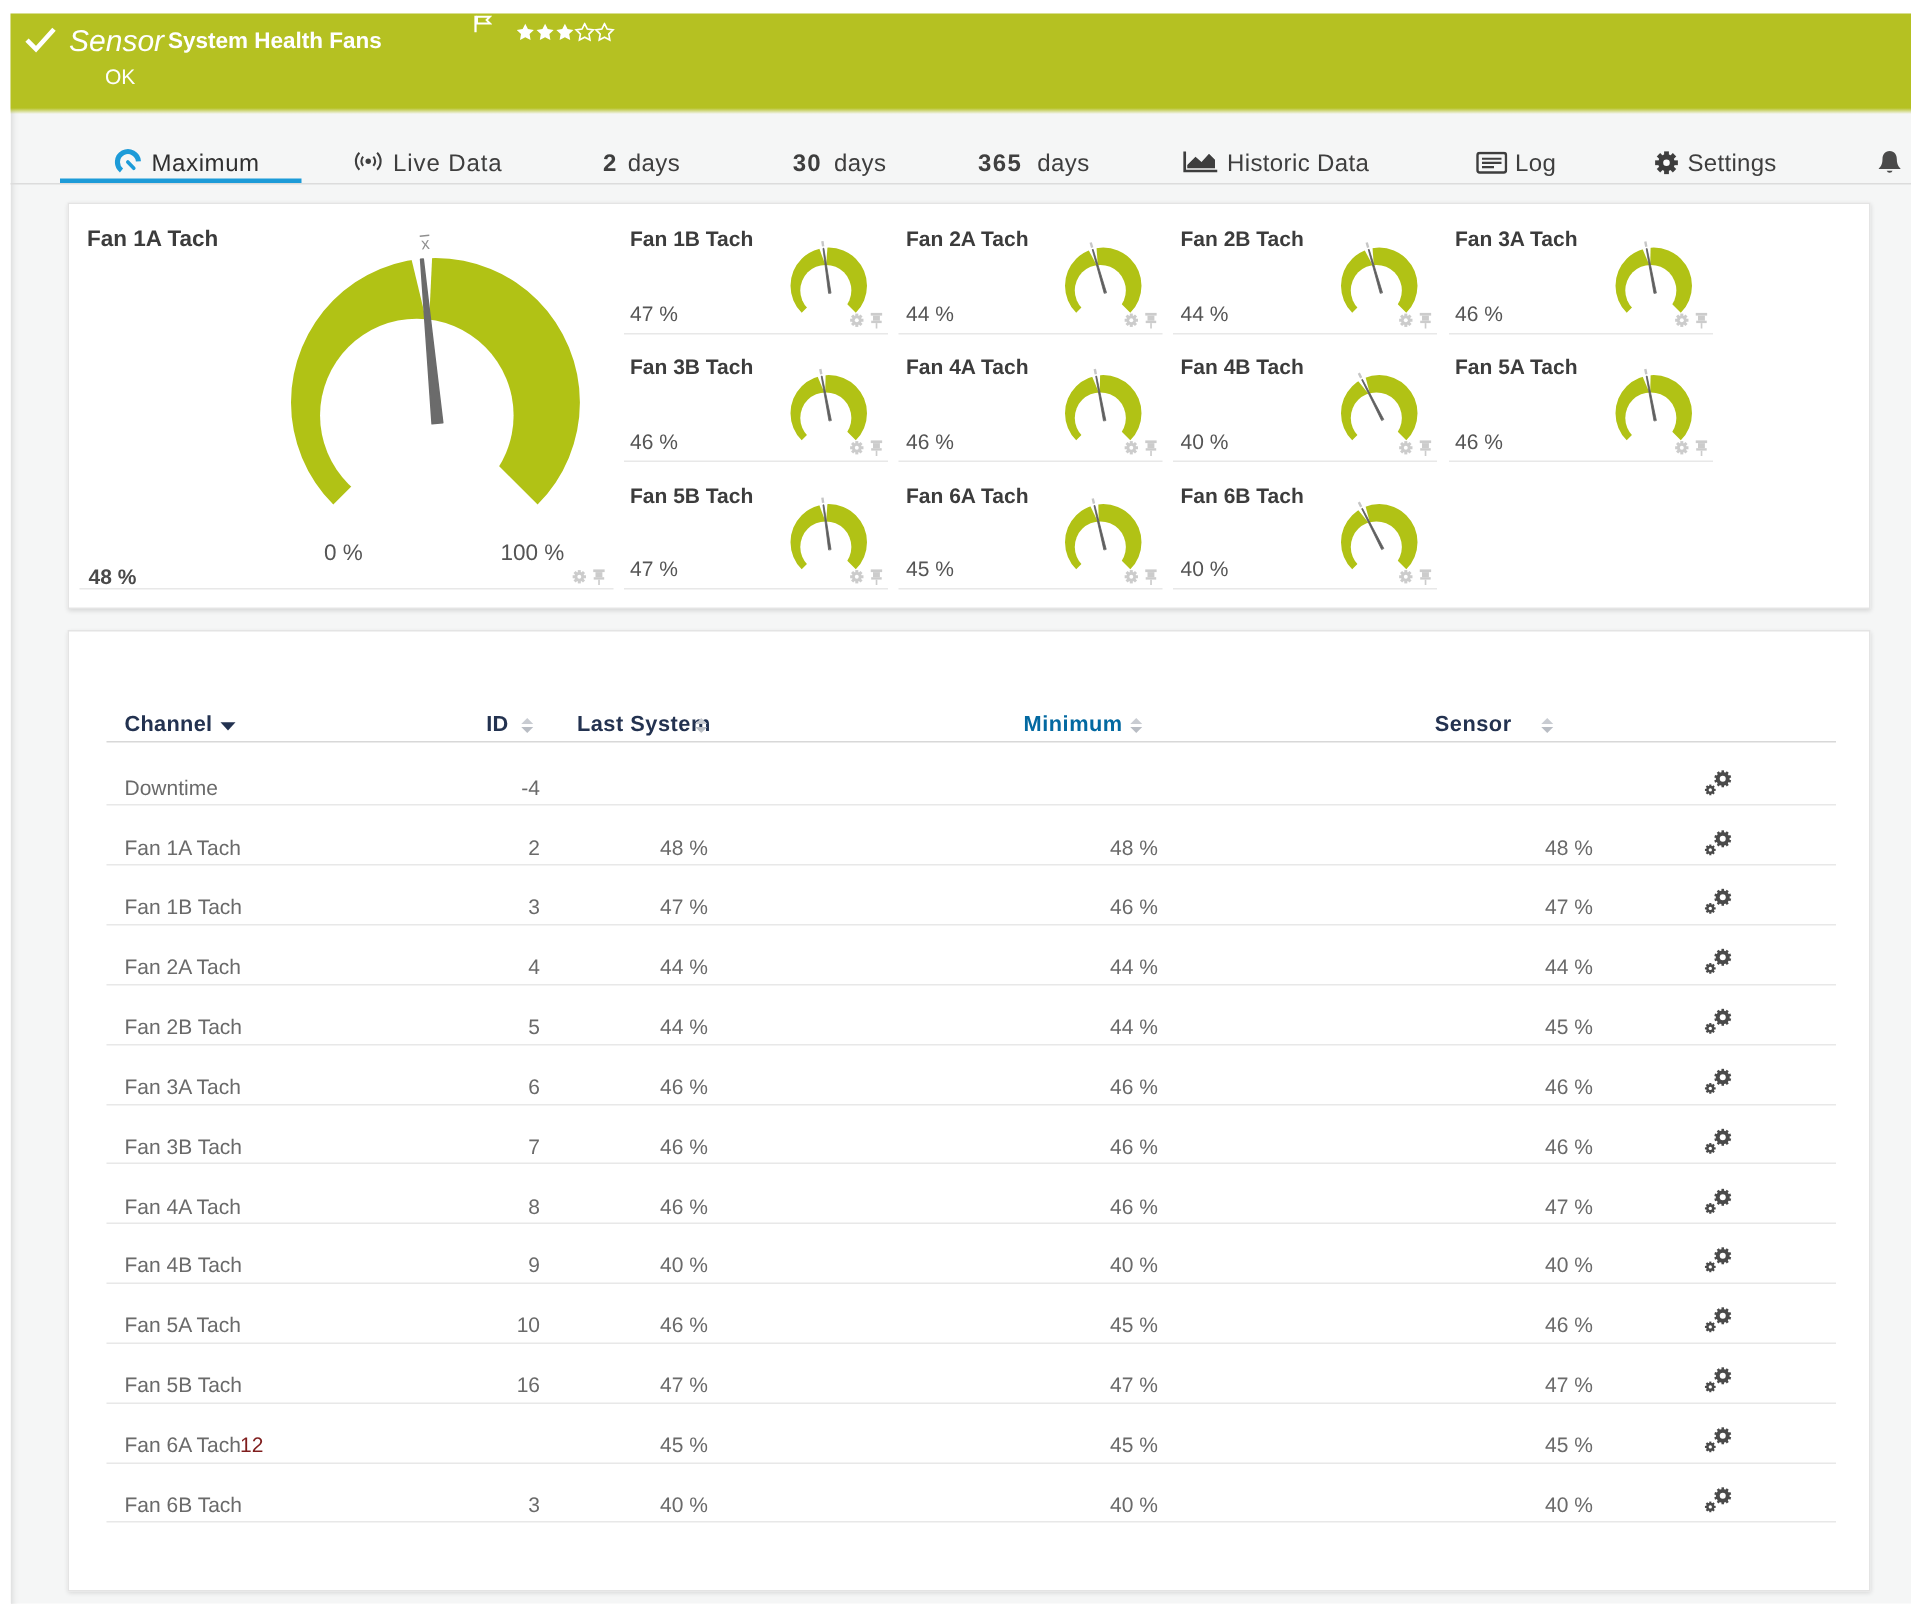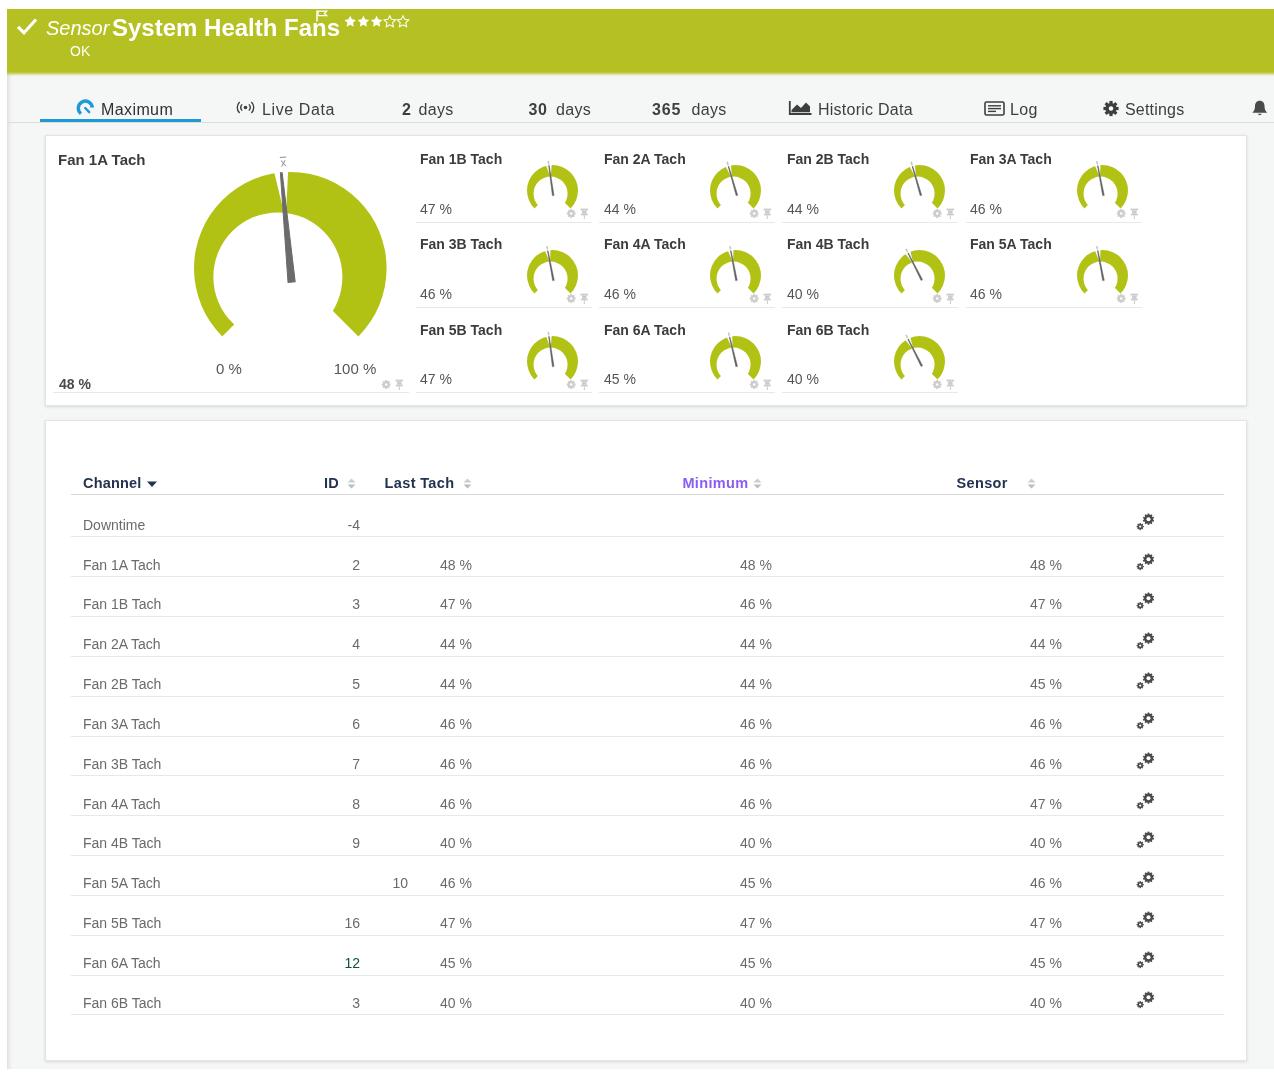--- a/index.html
+++ b/index.html
@@ -4,21 +4,21 @@
 body{width:1274px;height:1075px;position:relative;overflow:hidden;}
 .abs{position:absolute;}
 </style></head><body>
 <div class="abs" style="left:7px;top:9px;width:1267px;height:1060px;background:#f5f6f6;box-shadow:inset 6px 0 6px -6px rgba(0,0,0,0.18);"></div>
 <div class="abs" style="left:7px;top:9px;width:1267px;height:63px;background:#b5c122;"></div>
 <div class="abs" style="left:7px;top:72px;width:1267px;height:4px;background:linear-gradient(to bottom,#b5c122,rgba(255,255,255,0));"></div>
 <svg class="abs" style="left:16px;top:17px" width="22" height="19" viewBox="0 0 22 19">
     <path d="M2 9.8 L8 15.8 L20 2.5" fill="none" stroke="#fff" stroke-width="3.1" stroke-linecap="butt"></path>
   </svg>
 <div class="abs" style="left:46px;top:18px;font-size:20px;font-style:italic;color:#fff;line-height:20px;">Sensor</div>
-<div class="abs" style="left:112px;top:17px;font-size:24px;font-weight:bold;color:#fff;line-height:21px;">System Health Fans</div>
+<div class="abs" style="left:112px;top:17px;font-size:15px;font-weight:bold;color:#fff;line-height:21px;">System Health Fans</div>
 <svg class="abs" style="left:316px;top:10px" width="12" height="12" viewBox="0 0 12 12">
     <path d="M1 0.5 L1 11.5" stroke="#fff" stroke-width="1.5"></path>
     <path d="M2 1.2 L10.6 1.2 L8.4 3.4 L10.6 5.6 L2 5.6 Z" fill="none" stroke="#fff" stroke-width="1.3"></path>
   </svg>
 <svg class="abs" style="left:344px;top:14.5px" width="72" height="15" viewBox="0 0 72 15">
     <polygon points="6.20,0.80 4.44,4.37 0.49,4.95 3.35,7.73 2.67,11.65 6.20,9.80 9.73,11.65 9.05,7.73 11.91,4.95 7.96,4.37" fill="#fff"></polygon>
     <polygon points="19.40,0.80 17.64,4.37 13.69,4.95 16.55,7.73 15.87,11.65 19.40,9.80 22.93,11.65 22.25,7.73 25.11,4.95 21.16,4.37" fill="#fff"></polygon>
     <polygon points="32.60,0.80 30.84,4.37 26.89,4.95 29.75,7.73 29.07,11.65 32.60,9.80 36.13,11.65 35.45,7.73 38.31,4.95 34.36,4.37" fill="#fff"></polygon>
     <polygon points="45.80,0.80 44.04,4.37 40.09,4.95 42.95,7.73 42.27,11.65 45.80,9.80 49.33,11.65 48.65,7.73 51.51,4.95 47.56,4.37" fill="none" stroke="#fff" stroke-width="1.1"></polygon>
     <polygon points="59.00,0.80 57.24,4.37 53.29,4.95 56.15,7.73 55.47,11.65 59.00,9.80 62.53,11.65 61.85,7.73 64.71,4.95 60.76,4.37" fill="none" stroke="#fff" stroke-width="1.1"></polygon>
@@ -469,26 +469,26 @@
 <div class="abs" style="left:45px;top:420px;width:1202px;height:641px;background:#fff;border:1px solid #e4e4e4;box-shadow:0 1px 3px rgba(0,0,0,0.12);box-sizing:border-box;"></div>
 <div class="abs" style="left:83px;top:476px;font-size:14.5px;font-weight:bold;color:#233250;letter-spacing:0.2px;line-height:14px;">Channel</div>
 <svg class="abs" style="left:146px;top:480px" width="12" height="8" viewBox="0 0 12 8">
     <path d="M1 1.5 L11 1.5 L6 7 Z" fill="#233250"></path>
   </svg>
 <div class="abs" style="left:139px;top:476px;width:200px;text-align:right;font-size:14.5px;font-weight:bold;color:#233250;letter-spacing:0.2px;line-height:14px;">ID</div>
 <svg style="position:absolute;left:346px;top:477.5px" width="11" height="12" viewBox="0 0 11 12">
     <path d="M1.5 4.6 L5.5 0.6 L9.5 4.6 Z" fill="#c9ccd2"></path>
     <path d="M1.5 6.6 L5.5 10.6 L9.5 6.6 Z" fill="#b9bdc4"></path>
   </svg>
-<div class="abs" style="left:384.6px;top:476px;font-size:14.5px;font-weight:bold;color:#233250;letter-spacing:0.35px;line-height:14px;">Last Tach</div>
+<div class="abs" style="left:384.6px;top:476px;font-size:14.5px;font-weight:bold;color:#233250;letter-spacing:0.35px;line-height:14px;">Last System</div>
 <svg style="position:absolute;left:462px;top:477.5px" width="11" height="12" viewBox="0 0 11 12">
     <path d="M1.5 4.6 L5.5 0.6 L9.5 4.6 Z" fill="#c9ccd2"></path>
     <path d="M1.5 6.6 L5.5 10.6 L9.5 6.6 Z" fill="#b9bdc4"></path>
   </svg>
-<div class="abs" style="left:682.4px;top:476px;font-size:14.5px;font-weight:bold;color:#8b5cf6;letter-spacing:0.35px;line-height:14px;">Minimum</div>
+<div class="abs" style="left:682.4px;top:476px;font-size:14.5px;font-weight:bold;color:#0369a1;letter-spacing:0.35px;line-height:14px;">Minimum</div>
 <svg style="position:absolute;left:752px;top:477.5px" width="11" height="12" viewBox="0 0 11 12">
     <path d="M1.5 4.6 L5.5 0.6 L9.5 4.6 Z" fill="#c9ccd2"></path>
     <path d="M1.5 6.6 L5.5 10.6 L9.5 6.6 Z" fill="#b9bdc4"></path>
   </svg>
 <div class="abs" style="left:956.5px;top:476px;font-size:14.5px;font-weight:bold;color:#233250;letter-spacing:0.35px;line-height:14px;">Sensor</div>
 <svg style="position:absolute;left:1026px;top:477.5px" width="11" height="12" viewBox="0 0 11 12">
     <path d="M1.5 4.6 L5.5 0.6 L9.5 4.6 Z" fill="#c9ccd2"></path>
     <path d="M1.5 6.6 L5.5 10.6 L9.5 6.6 Z" fill="#b9bdc4"></path>
   </svg>
 <div class="abs" style="left:71px;top:494px;width:1153px;height:1px;background:#d8d8d8;"></div>
@@ -789,21 +789,21 @@
       <rect x="-0.70" y="-3.57" width="1.40" height="1.40" fill="#4a4a4a" transform="rotate(135.0)"></rect>
       <rect x="-0.70" y="-3.57" width="1.40" height="1.40" fill="#4a4a4a" transform="rotate(180.0)"></rect>
       <rect x="-0.70" y="-3.57" width="1.40" height="1.40" fill="#4a4a4a" transform="rotate(225.0)"></rect>
       <rect x="-0.70" y="-3.57" width="1.40" height="1.40" fill="#4a4a4a" transform="rotate(270.0)"></rect>
       <rect x="-0.70" y="-3.57" width="1.40" height="1.40" fill="#4a4a4a" transform="rotate(315.0)"></rect>
       <circle r="1.1" fill="#fff"></circle>
     </g>
   </svg>
 <div class="abs" style="left:71px;top:855px;width:1153px;height:1px;background:#e8e8e8;"></div>
 <div class="abs" style="left:83px;top:876px;font-size:14px;color:#6a6a6a;line-height:14px;">Fan 5A Tach</div>
-<div class="abs" style="left:160px;top:876px;width:200px;text-align:right;font-size:14px;color:#6a6a6a;line-height:14px;padding-left:48px;">10</div>
+<div class="abs" style="left:160px;top:876px;width:200px;text-align:right;font-size:14px;color:#6a6a6a;line-height:14px;">10</div>
 <div class="abs" style="left:272px;top:876px;width:200px;text-align:right;font-size:14px;color:#6a6a6a;line-height:14px;">46 %</div>
 <div class="abs" style="left:572px;top:876px;width:200px;text-align:right;font-size:14px;color:#6a6a6a;line-height:14px;">45 %</div>
 <div class="abs" style="left:862px;top:876px;width:200px;text-align:right;font-size:14px;color:#6a6a6a;line-height:14px;">46 %</div>
 <svg class="abs" style="left:1136px;top:871px" width="20" height="18" viewBox="0 0 20 18">
     <g transform="translate(12.5,6.2)">
       <circle r="4.6" fill="#4a4a4a"></circle>
       <rect x="-0.85" y="-5.65" width="1.70" height="1.70" fill="#4a4a4a" transform="rotate(0.0)"></rect>
       <rect x="-0.85" y="-5.65" width="1.70" height="1.70" fill="#4a4a4a" transform="rotate(36.0)"></rect>
       <rect x="-0.85" y="-5.65" width="1.70" height="1.70" fill="#4a4a4a" transform="rotate(72.0)"></rect>
       <rect x="-0.85" y="-5.65" width="1.70" height="1.70" fill="#4a4a4a" transform="rotate(108.0)"></rect>
@@ -857,21 +857,21 @@
       <rect x="-0.70" y="-3.57" width="1.40" height="1.40" fill="#4a4a4a" transform="rotate(135.0)"></rect>
       <rect x="-0.70" y="-3.57" width="1.40" height="1.40" fill="#4a4a4a" transform="rotate(180.0)"></rect>
       <rect x="-0.70" y="-3.57" width="1.40" height="1.40" fill="#4a4a4a" transform="rotate(225.0)"></rect>
       <rect x="-0.70" y="-3.57" width="1.40" height="1.40" fill="#4a4a4a" transform="rotate(270.0)"></rect>
       <rect x="-0.70" y="-3.57" width="1.40" height="1.40" fill="#4a4a4a" transform="rotate(315.0)"></rect>
       <circle r="1.1" fill="#fff"></circle>
     </g>
   </svg>
 <div class="abs" style="left:71px;top:935px;width:1153px;height:1px;background:#e8e8e8;"></div>
 <div class="abs" style="left:83px;top:956px;font-size:14px;color:#6a6a6a;line-height:14px;">Fan 6A Tach</div>
-<div class="abs" style="left:160px;top:956px;width:200px;text-align:right;font-size:14px;color:#14532d;line-height:14px;">12</div>
+<div class="abs" style="left:160px;top:956px;width:200px;font-size:14px;color:#7f1d1d;line-height:14px;">12</div>
 <div class="abs" style="left:272px;top:956px;width:200px;text-align:right;font-size:14px;color:#6a6a6a;line-height:14px;">45 %</div>
 <div class="abs" style="left:572px;top:956px;width:200px;text-align:right;font-size:14px;color:#6a6a6a;line-height:14px;">45 %</div>
 <div class="abs" style="left:862px;top:956px;width:200px;text-align:right;font-size:14px;color:#6a6a6a;line-height:14px;">45 %</div>
 <svg class="abs" style="left:1136px;top:951px" width="20" height="18" viewBox="0 0 20 18">
     <g transform="translate(12.5,6.2)">
       <circle r="4.6" fill="#4a4a4a"></circle>
       <rect x="-0.85" y="-5.65" width="1.70" height="1.70" fill="#4a4a4a" transform="rotate(0.0)"></rect>
       <rect x="-0.85" y="-5.65" width="1.70" height="1.70" fill="#4a4a4a" transform="rotate(36.0)"></rect>
       <rect x="-0.85" y="-5.65" width="1.70" height="1.70" fill="#4a4a4a" transform="rotate(72.0)"></rect>
       <rect x="-0.85" y="-5.65" width="1.70" height="1.70" fill="#4a4a4a" transform="rotate(108.0)"></rect>

